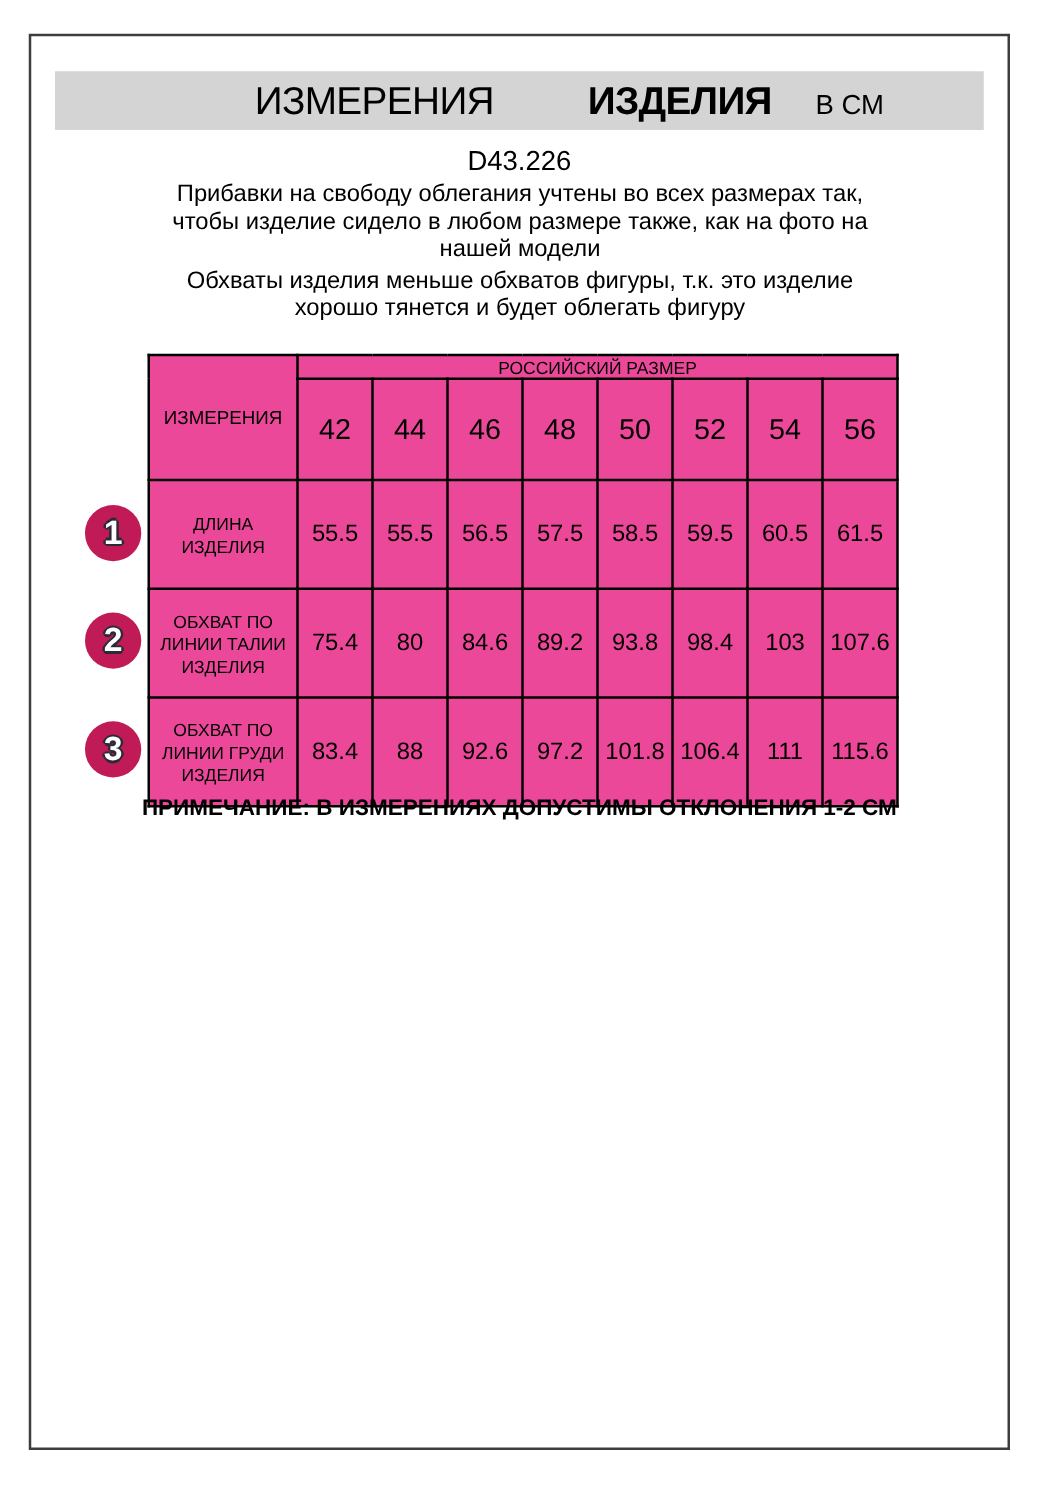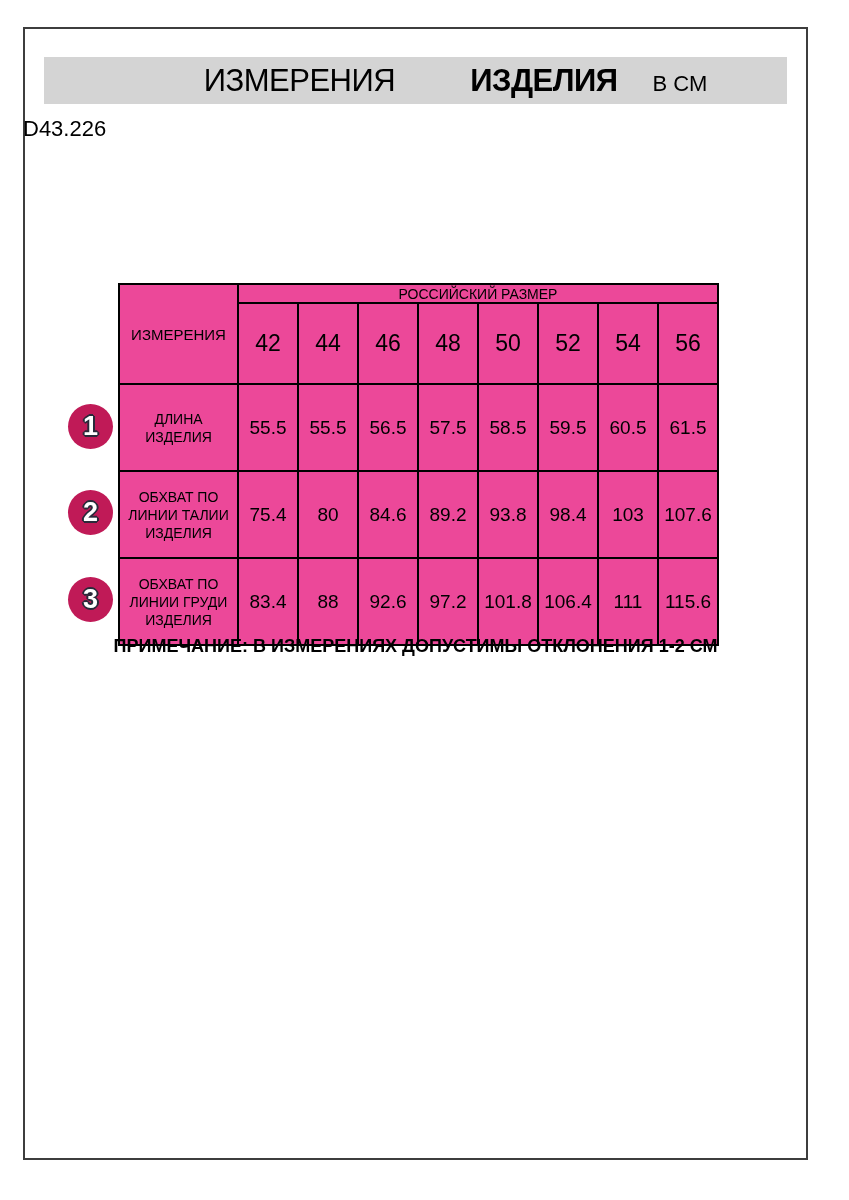--- a/index.html
+++ b/index.html
@@ -34,21 +34,21 @@
     align-items: baseline;
     transform: translateX(40px);
   }
   .title-w1 { font-size: 31px; font-weight: normal; letter-spacing: -0.5px; }
   .title-w2 { font-size: 31px; font-weight: bold; margin-left: 75px; letter-spacing: -0.5px; }
   .title-w3 { font-size: 22px; font-weight: normal; margin-left: 35px; text-align: right; }
   .product-code {
     position: absolute;
     left: 23px; top: 116px;
     width: 785px;
-    text-align: left;
+    text-align: center;
     font-size: 22px;
   }
   .intro {
     position: absolute;
     left: 116px; top: 145px;
     width: 600px;
     text-align: center;
     font-size: 19px;
     line-height: 22px;
   }
@@ -115,20 +115,24 @@
   <div class="header-bar">
     <div class="inner">
       <span class="title-w1">ИЗМЕРЕНИЯ</span>
       <span class="title-w2">ИЗДЕЛИЯ</span>
       <span class="title-w3">В СМ</span>
     </div>
   </div>
 
   <div class="product-code">D43.226</div>
 
+  <div class="intro">
+    <p>Прибавки на свободу облегания учтены во всех размерах так, чтобы изделие сидело в любом размере также, как на фото на нашей модели</p>
+    <p>Обхваты изделия меньше обхватов фигуры, т.к. это изделие хорошо тянется и будет облегать фигуру</p>
+  </div>
 
   <table class="meas-table">
     <colgroup>
       <col class="col-label">
       <col class="col-size">
         <col class="col-size">
         <col class="col-size">
         <col class="col-size">
       <col class="col-size">
         <col class="col-size">

